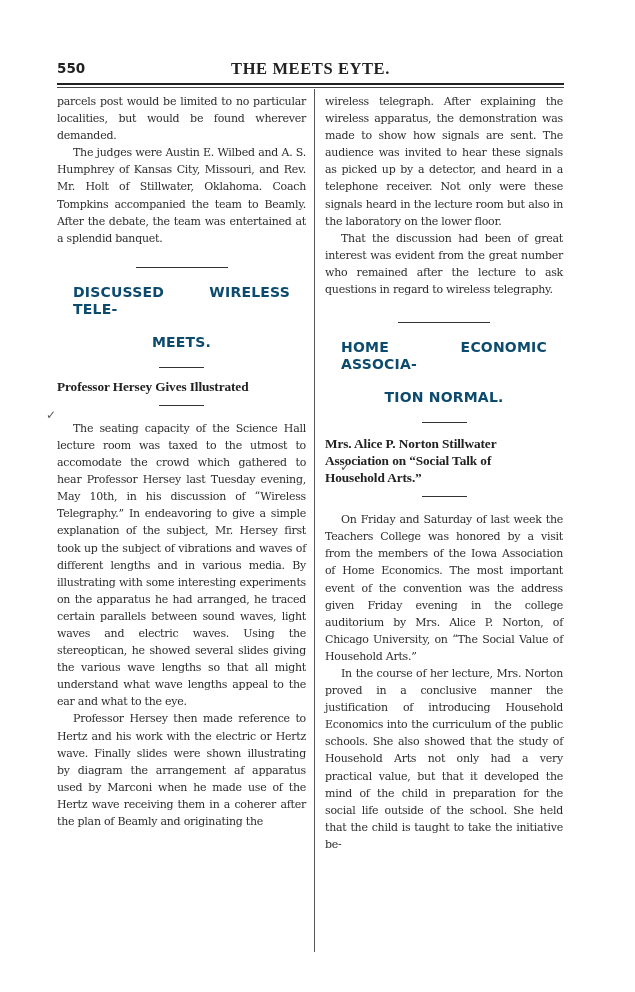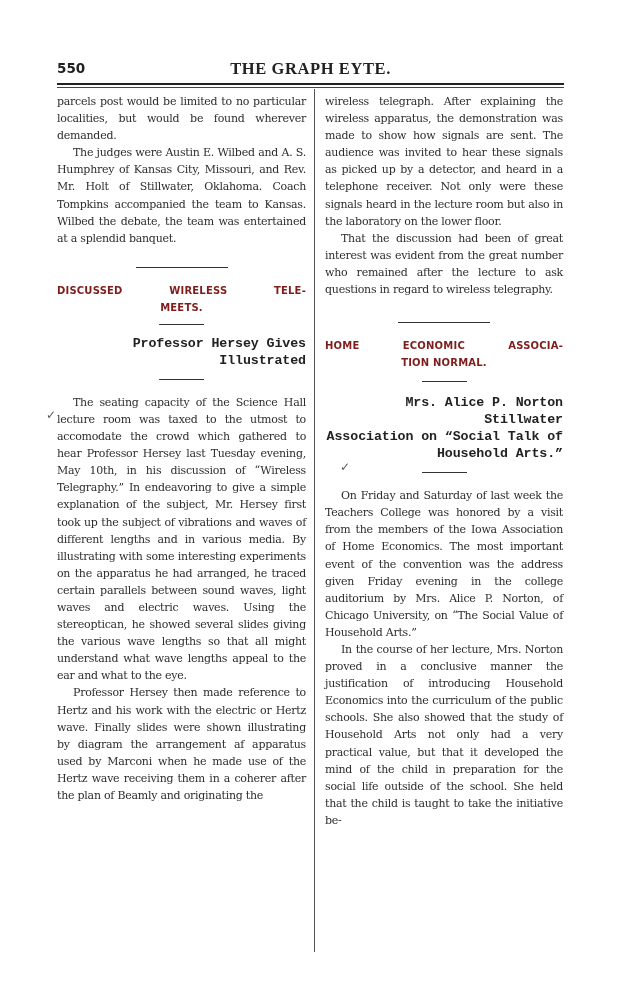--- a/index.html
+++ b/index.html
@@ -16,44 +16,44 @@
   .rule1 { top: 83px; height: 2px; }
   .rule2 { top: 86.5px; height: 1px; background: #444; }
   .col-div { position: absolute; left: 314px; top: 89px; width: 1px; height: 863px; background: #555; }
   .col { position: absolute; top: 93px; width: 249px; }
   .col.left { left: 57px; }
   .col.right { left: 325px; width: 238px; }
   p { margin: 0; font-size: 11px; line-height: 17.1px; text-align: justify;
       font-family: "DejaVu Serif", serif; color: #2d2d2d; letter-spacing: -0.25px; }
   p.indent { text-indent: 16px; }
   .short-rule { height: 1px; background: #333; margin: 0 auto; }
-  h2 { margin: 0; font-family: "DejaVu Sans", sans-serif; font-weight: bold;
-       font-size: 10px; line-height: 17px; color: #7f1d1d; letter-spacing: 0.2px; }
-  h3 { margin: 0; font-family: Liberation Mono, monospace; font-weight: bold;
-       font-size: 13.3px; line-height: 17px; text-align: right; color: #222; letter-spacing: -0.1px; }
+  h2 { margin: 16px; font-family: "DejaVu Sans", sans-serif; font-weight: bold;
+       font-size: 14px; line-height: 17px; color: #0c4a6e; letter-spacing: 0.2px; }
+  h3 { margin: 0; font-family: Liberation Serif, serif; font-weight: bold;
+       font-size: 13.3px; line-height: 17px; text-align: left; color: #222; letter-spacing: -0.1px; }
   .h2-left { text-align: justify; text-align-last: justify; }
   .h2-center { text-align: center; }
   .check { position: absolute; font-size: 12px; color: #555; font-family: "DejaVu Sans", sans-serif; }
 </style>
 </head>
 <body>
 
 <div class="page">
 
   <div class="header">
     <span class="page-num">550</span>
-    <div class="mast">THE GRAPH EYTE.</div>
+    <div class="mast">THE MEETS EYTE.</div>
   </div>
   <div class="rule rule1"></div>
   <div class="rule rule2"></div>
   <div class="col-div"></div>
 
   <div class="col left">
     <p>parcels post would be limited to no particular localities, but would be found wherever demanded.</p>
-    <p class="indent">The judges were Austin E. Wilbed and A. S. Humphrey of Kansas City, Missouri, and Rev. Mr. Holt of Stillwater, Oklahoma. Coach Tompkins accompanied the team to Kansas. Wilbed the debate, the team was entertained at a splendid banquet.</p>
+    <p class="indent">The judges were Austin E. Wilbed and A. S. Humphrey of Kansas City, Missouri, and Rev. Mr. Holt of Stillwater, Oklahoma. Coach Tompkins accompanied the team to Beamly. After the debate, the team was entertained at a splendid banquet.</p>
 
     <div class="short-rule" style="width:92px; margin-top:20px; margin-bottom:14px;"></div>
 
     <h2 class="h2-left">DISCUSSED WIRELESS TELE-</h2>
     <h2 class="h2-center">MEETS.</h2>
 
     <div class="short-rule" style="width:45px; margin-top:8px; margin-bottom:10px;"></div>
 
     <h3>Professor Hersey Gives Illustrated</h3>
 

